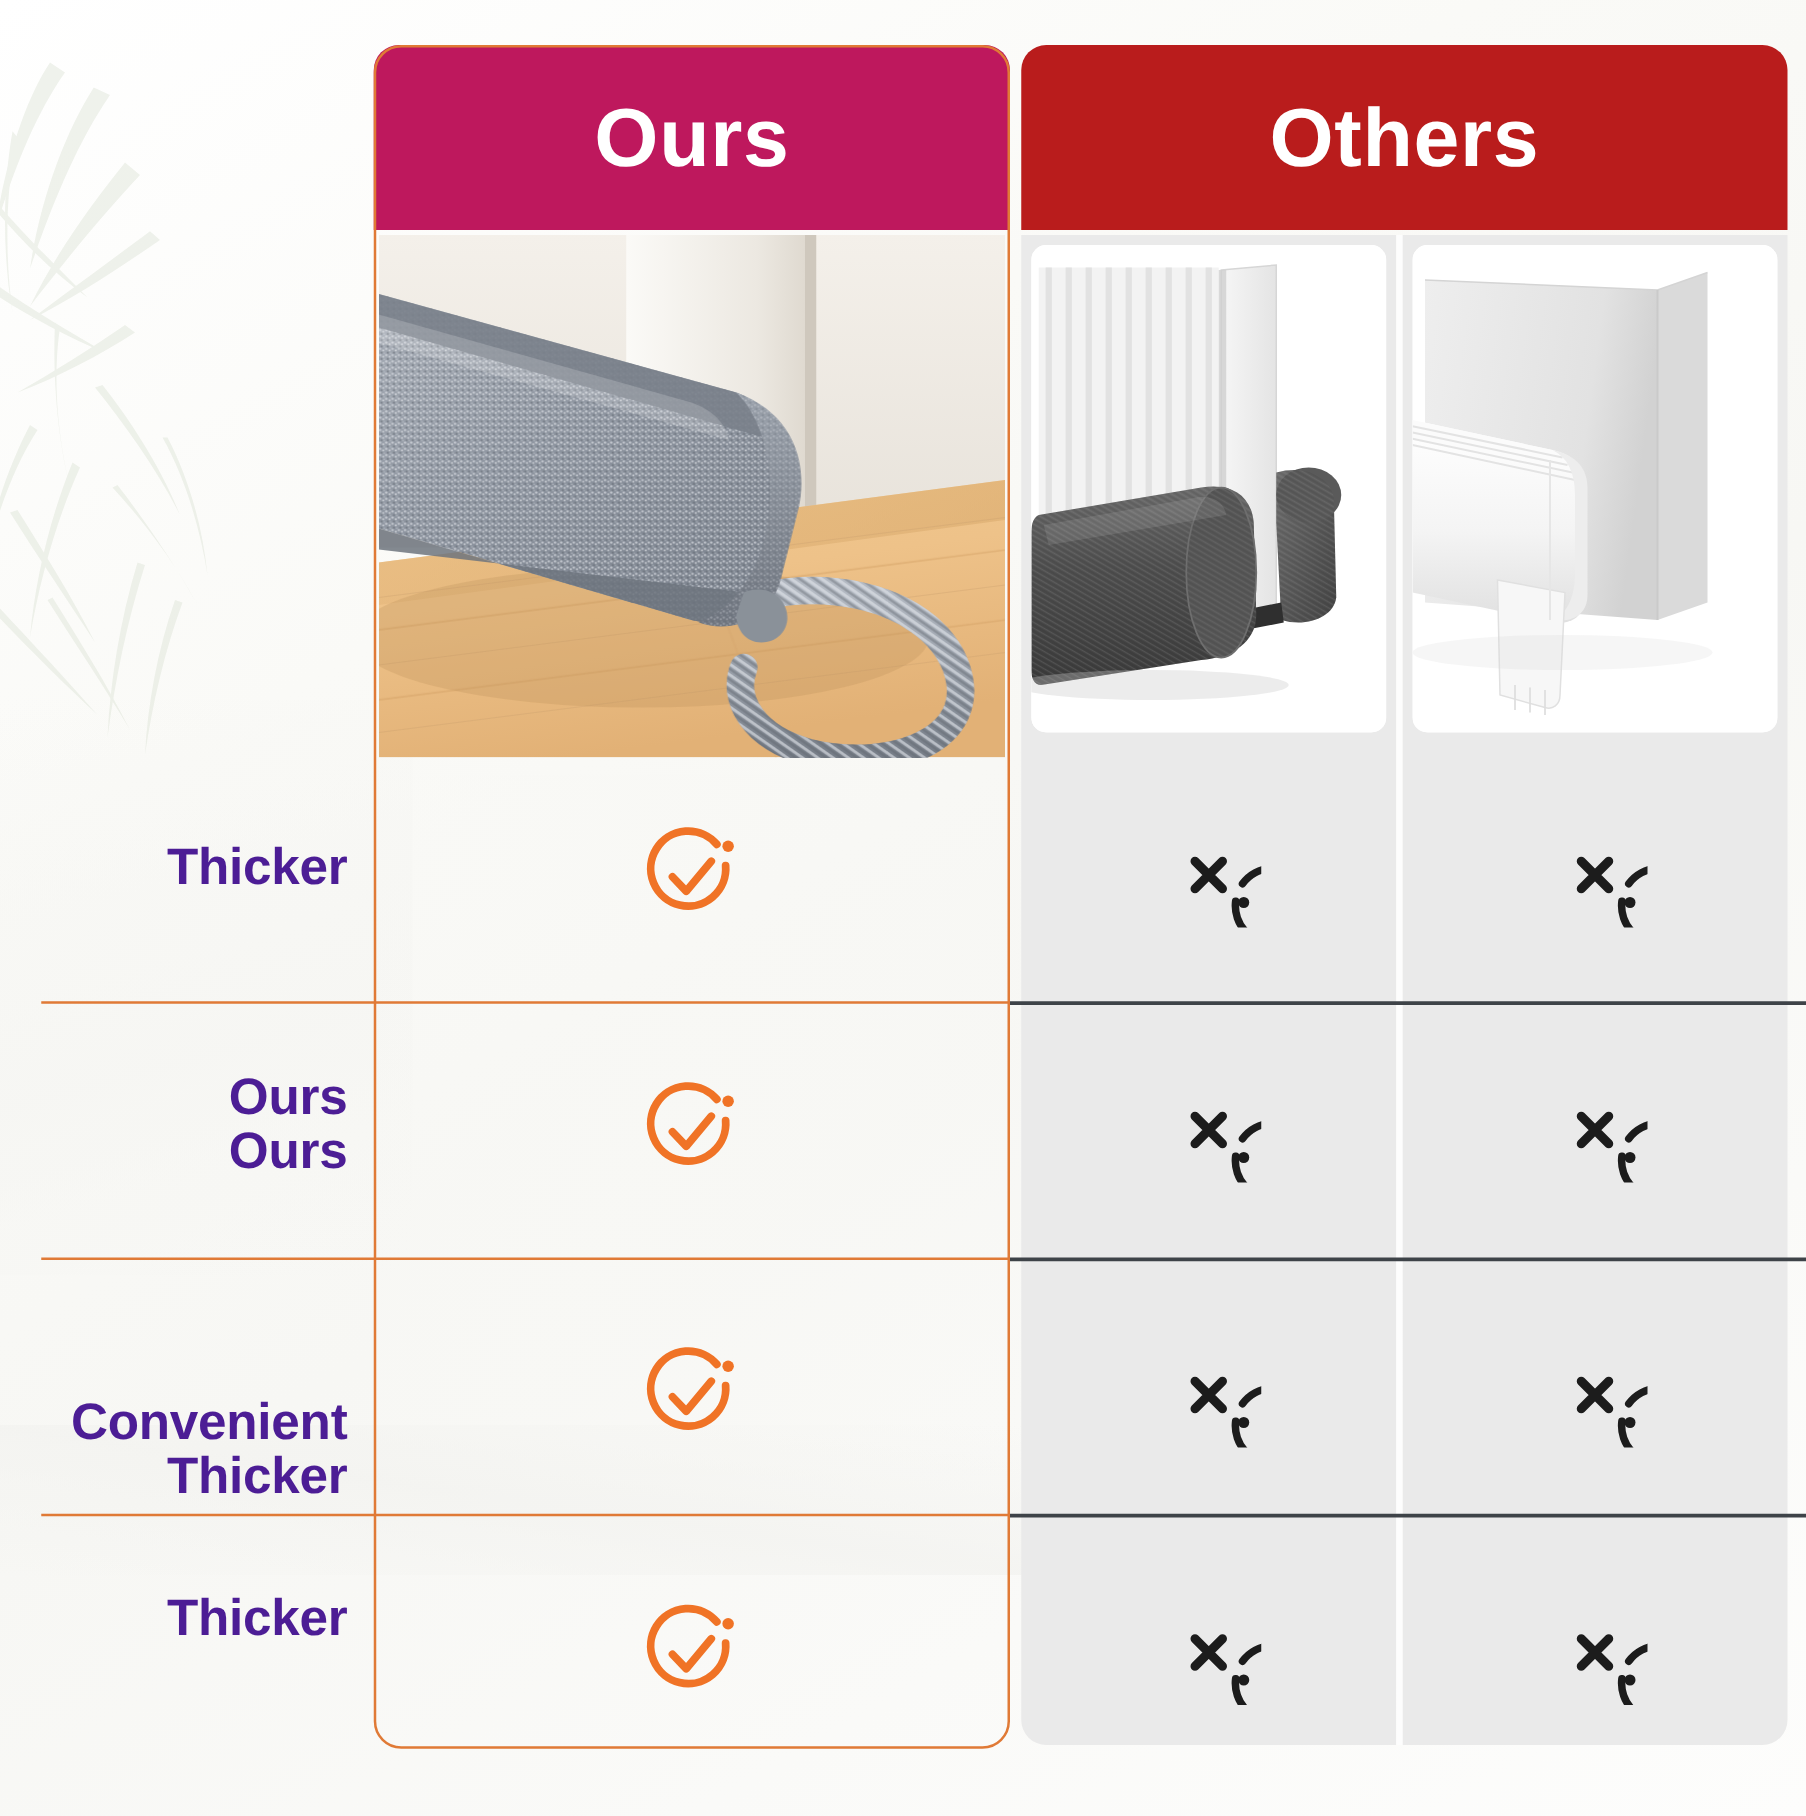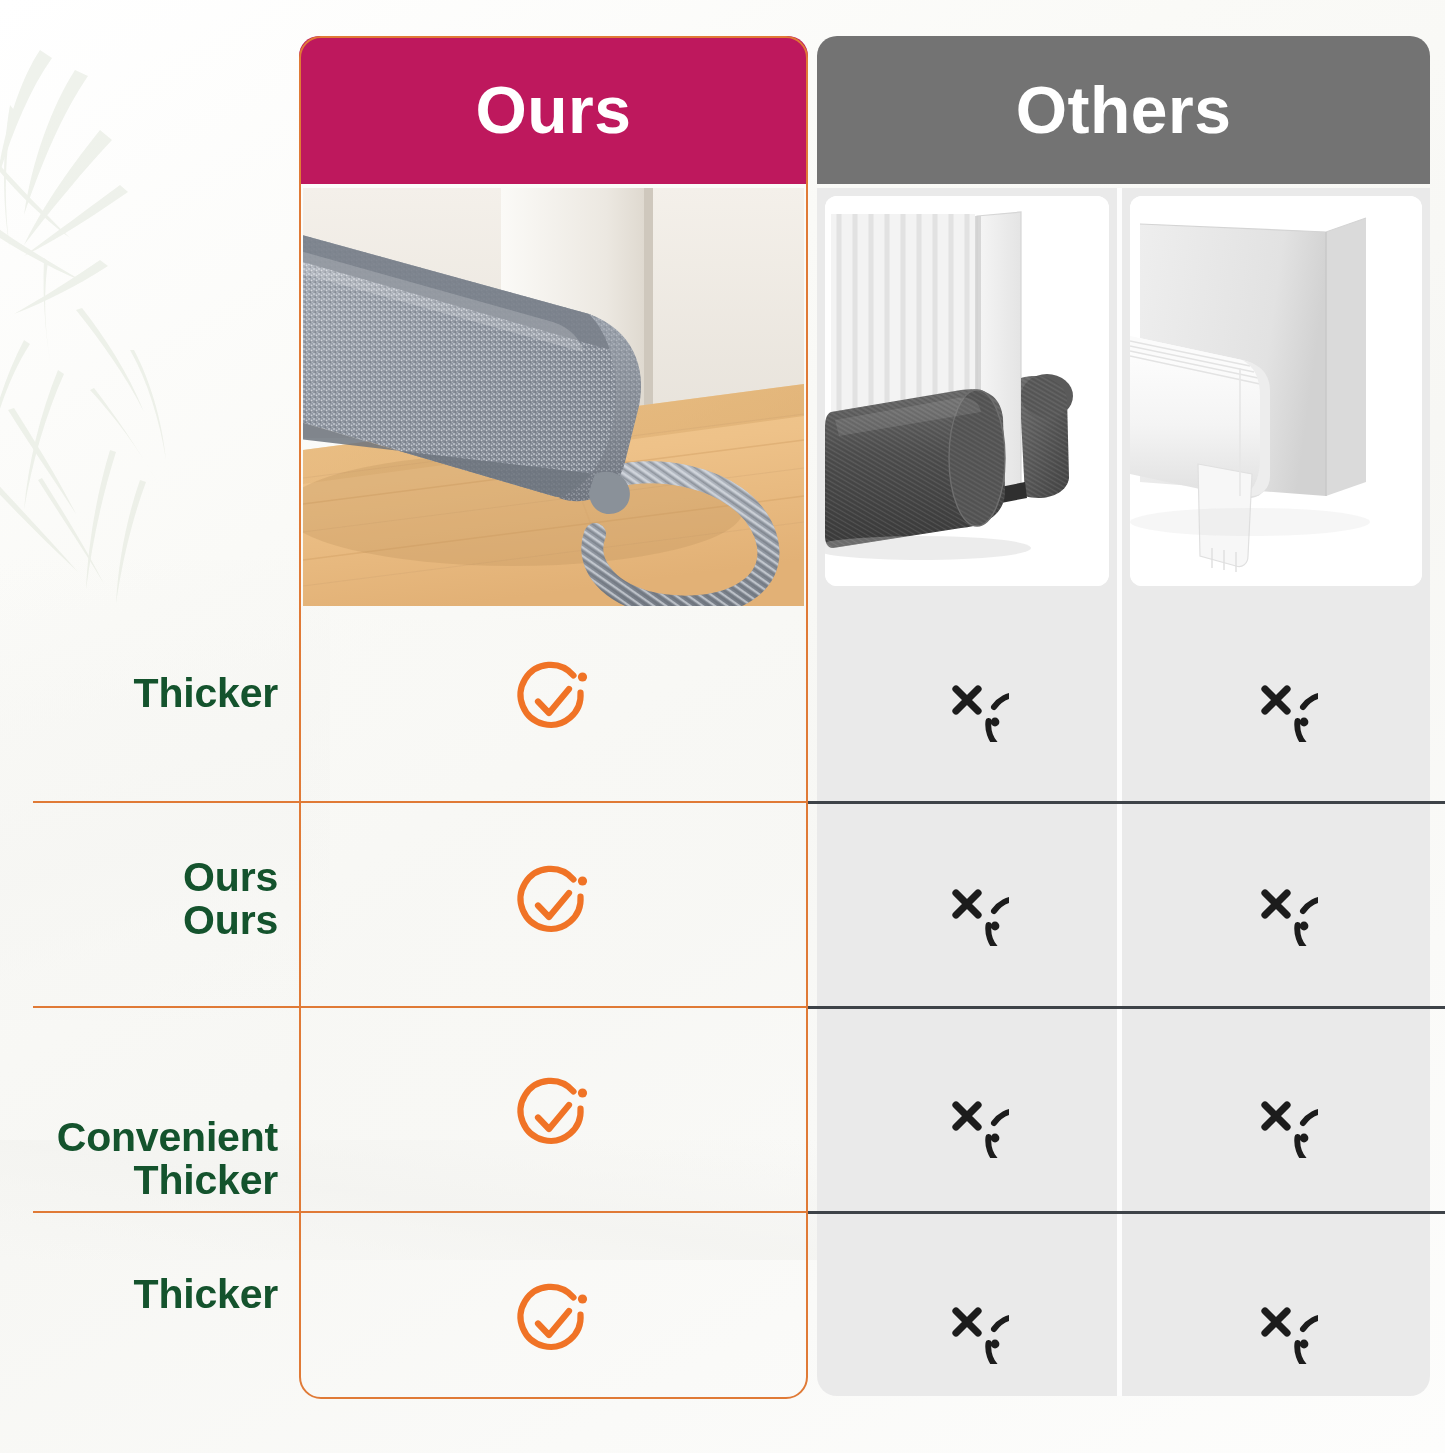--- a/index.html
+++ b/index.html
@@ -87,21 +87,21 @@
     font-size: 66px;
     font-weight: bold;
     letter-spacing: 0.5px;
     line-height: 1;
   }
 
   .others-header {
     position: absolute;
     left: 817px; top: 36px;
     width: 613px; height: 148px;
-    background: #737373;
+    background: #b91c1c;
     border-radius: 20px 20px 0 0;
     display: flex;
     align-items: center;
     justify-content: center;
   }
   .others-header .title {
     color: #ffffff;
     font-size: 66px;
     font-weight: bold;
     letter-spacing: 0.5px;
@@ -138,21 +138,21 @@
   }
   .photo-other.o1 { left: 825px;  width: 284px; }
   .photo-other.o2 { left: 1130px; width: 292px; }
 
   
   .rowlabel {
     position: absolute;
     left: 0;
     width: 278px;
     text-align: right;
-    color: #14532d;
+    color: #4c1d95;
     font-size: 41px;
     font-weight: bold;
     line-height: 1.06;
     letter-spacing: -0.2px;
   }
 
   .cell-icon {
     position: absolute;
     width: 84px; height: 84px;
   }

